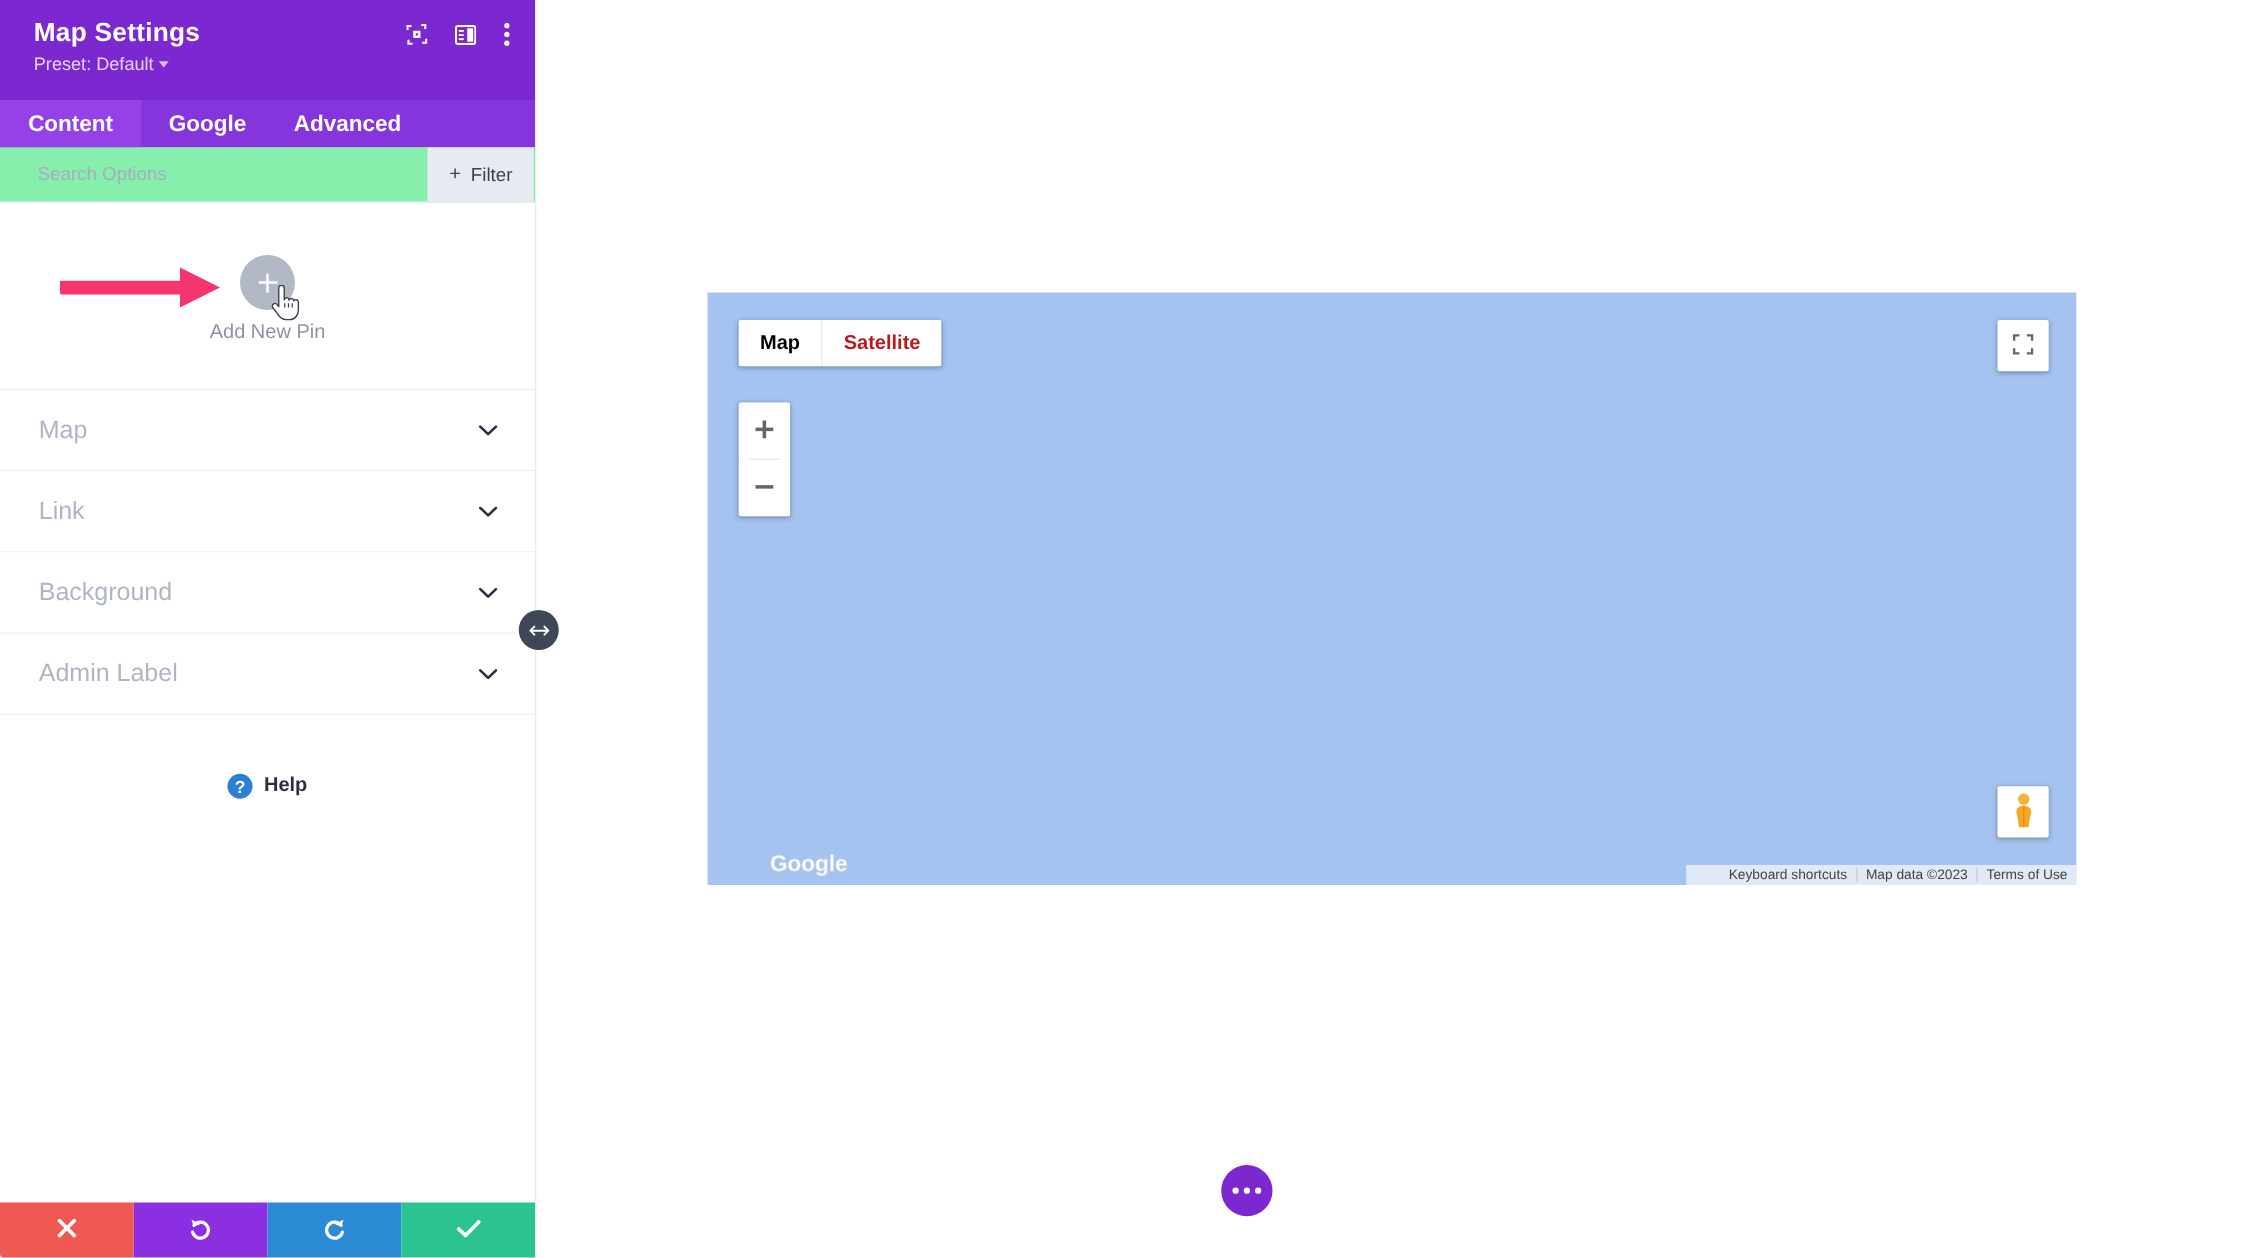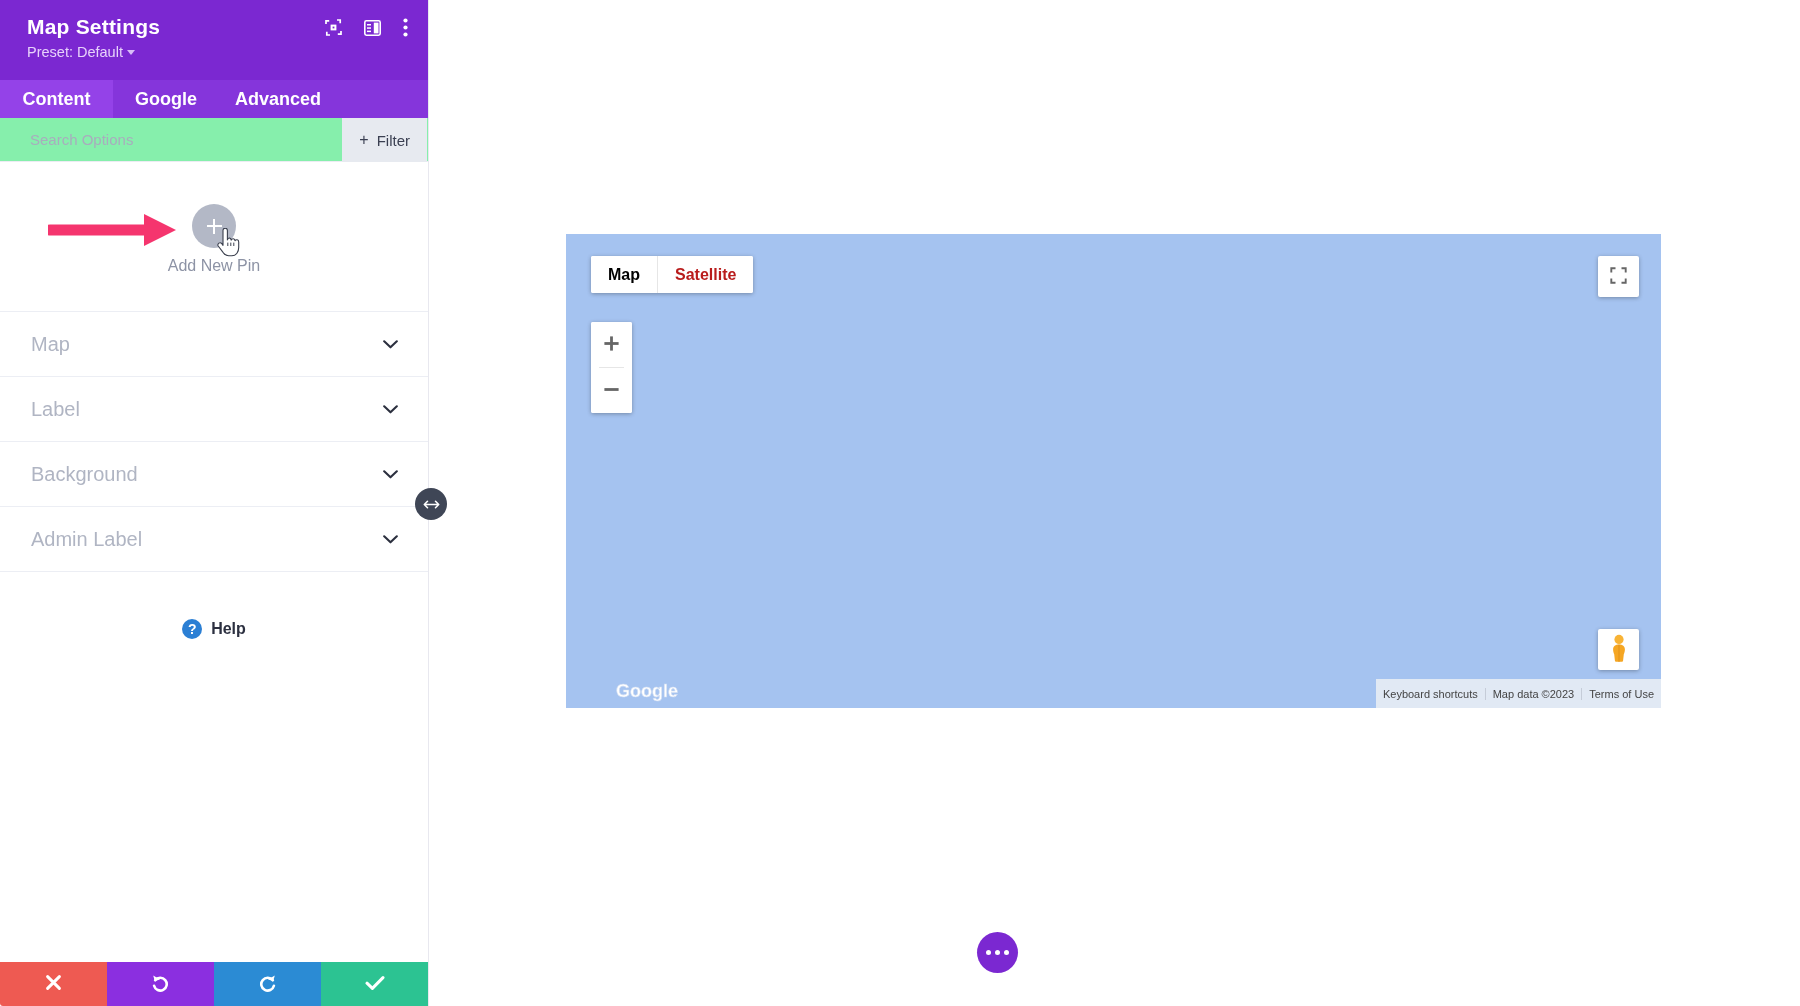--- a/index.html
+++ b/index.html
@@ -353,26 +353,27 @@
     left: 11px; bottom: 5px;
     cursor: pointer;
     line-height: 0;
     margin-left: 37px;
   }
 
   
   .attrib {
     position: absolute;
     right: 0; bottom: 0;
-    height: 29px;
+    height: 16px;
     display: flex;
     align-items: center;
     background: rgba(245,245,245,.75);
     font-size: 11px;
     color: #444;
+    padding-left: 27px;
   }
   .attrib span { padding: 0 7px; white-space: nowrap; }
   .attrib span + span { border-left: 1px solid #c5ccd8; }
   .attrib .lnk { cursor: pointer; }
 
   
   .fab {
     position: absolute;
     left: 548px;
     top: 932px;
@@ -459,21 +460,21 @@
     <div class="acc-row">
       <span class="acc-label">Map</span>
       <span class="chev">
         <svg width="15" height="9" viewBox="0 0 15 9">
             <path d="M1.2 1.3L7.5 7.3 13.8 1.3" fill="none" stroke="#2b2f3e" stroke-width="2.1" stroke-linecap="round" stroke-linejoin="round"></path>
           </svg>
       </span>
     </div>
 
     <div class="acc-row">
-      <span class="acc-label">Label</span>
+      <span class="acc-label">Link</span>
       <span class="chev">
         <svg width="15" height="9" viewBox="0 0 15 9">
             <path d="M1.2 1.3L7.5 7.3 13.8 1.3" fill="none" stroke="#2b2f3e" stroke-width="2.1" stroke-linecap="round" stroke-linejoin="round"></path>
           </svg>
       </span>
     </div>
 
     <div class="acc-row">
       <span class="acc-label">Background</span>
       <span class="chev">

